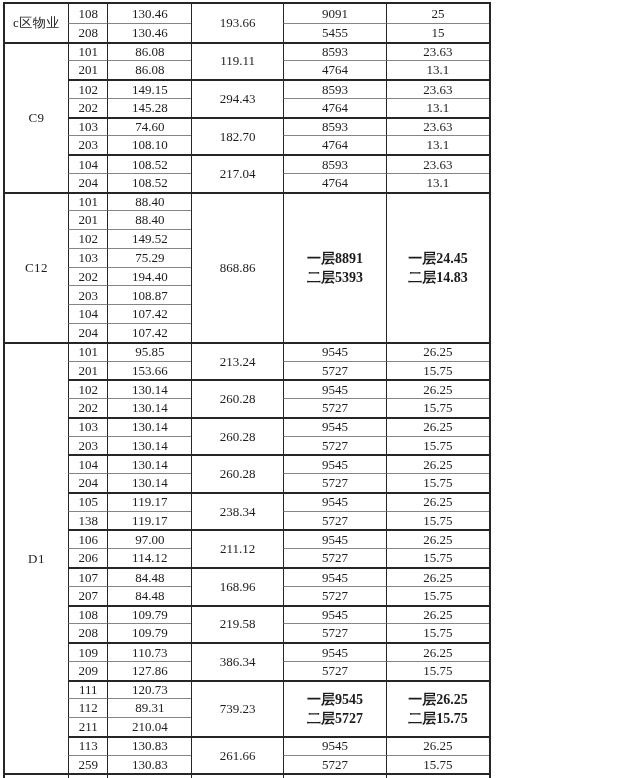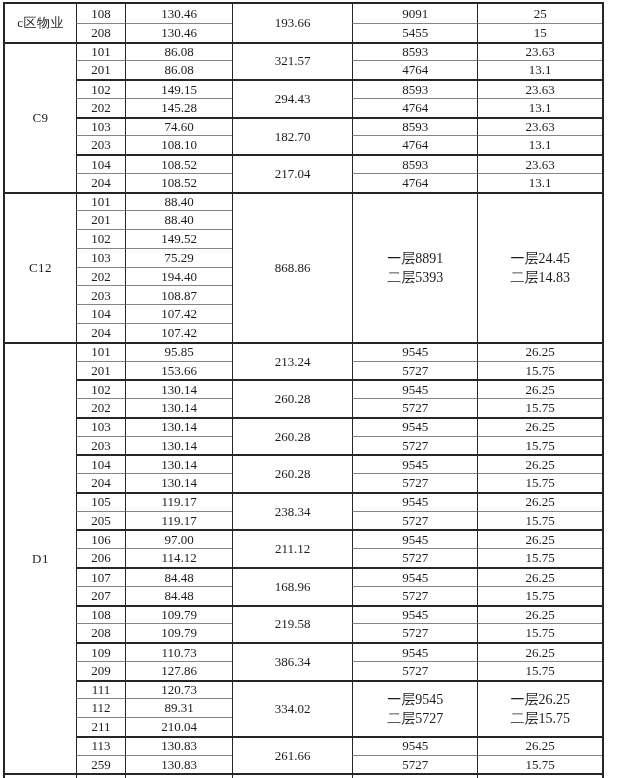--- a/index.html
+++ b/index.html
@@ -3,21 +3,21 @@
 <meta charset="utf-8">
 <style>
   :root{
     --dark:#262626;
     --light:#858585;
     --text:#1c1c1c;
     --bg:#ffffff;
   }
   html,body{margin:0;padding:0;}
   .screen{
-    width:604px;height:778px;background:var(--bg);
+    width:491px;height:778px;background:var(--bg);
     overflow:hidden;position:relative;
   }
   table.prop{
     position:absolute;left:3px;top:2px;
     border-collapse:separate;border-spacing:0;
     table-layout:fixed;
     border:2px solid var(--dark);
     font-family:"Liberation Serif","DejaVu Serif",serif;
     font-size:13px;color:var(--text);
   }
@@ -27,21 +27,21 @@
     text-align:center;vertical-align:middle;
     line-height:1.05;
     border-left:1px solid var(--dark);
     overflow:hidden;white-space:nowrap;
   }
   table.prop td.colA{border-left:none;}
   table.prop td.gs{border-top:2px solid var(--dark);}   
   table.prop td.wg{border-top:1px solid var(--light);}  
   table.prop tr:first-child>td{border-top:none;}
   table.prop td.boldcell{
-    font-weight:normal;font-size:14px;
+    font-weight:bold;font-size:14px;
   }
   table.prop td.boldcell .pline{line-height:19px;}
   table.prop td.building{letter-spacing:0.5px;}
   table.prop tr.partial{height:18px;}
 </style>
 </head>
 <body>
 
 <div class="screen">
   <table class="prop">
@@ -65,21 +65,21 @@
         <tr>
           <td class="wg">208</td>
           <td class="wg">130.46</td>
           <td class="wg">5455</td>
           <td class="wg">15</td>
         </tr>
         <tr>
           <td class="colA gs building" rowspan="8">C9</td>
           <td class="gs">101</td>
           <td class="gs">86.08</td>
-          <td class="gs" rowspan="2">321.57</td>
+          <td class="gs" rowspan="2">119.11</td>
           <td class="gs">8593</td>
           <td class="gs">23.63</td>
         </tr>
         <tr>
           <td class="wg">201</td>
           <td class="wg">86.08</td>
           <td class="wg">4764</td>
           <td class="wg">13.1</td>
         </tr>
         <tr>
@@ -217,21 +217,21 @@
           <td class="wg">15.75</td>
         </tr>
         <tr>
           <td class="gs">105</td>
           <td class="gs">119.17</td>
           <td class="gs" rowspan="2">238.34</td>
           <td class="gs">9545</td>
           <td class="gs">26.25</td>
         </tr>
         <tr>
-          <td class="wg">205</td>
+          <td class="wg">138</td>
           <td class="wg">119.17</td>
           <td class="wg">5727</td>
           <td class="wg">15.75</td>
         </tr>
         <tr>
           <td class="gs">106</td>
           <td class="gs">97.00</td>
           <td class="gs" rowspan="2">211.12</td>
           <td class="gs">9545</td>
           <td class="gs">26.25</td>
@@ -277,21 +277,21 @@
         </tr>
         <tr>
           <td class="wg">209</td>
           <td class="wg">127.86</td>
           <td class="wg">5727</td>
           <td class="wg">15.75</td>
         </tr>
         <tr>
           <td class="gs">111</td>
           <td class="gs">120.73</td>
-          <td class="gs" rowspan="3">334.02</td>
+          <td class="gs" rowspan="3">739.23</td>
           <td class="gs boldcell" rowspan="3">
             <div class="pline">一层9545</div>
             <div class="pline">二层5727</div>
           </td>
           <td class="gs boldcell" rowspan="3">
             <div class="pline">一层26.25</div>
             <div class="pline">二层15.75</div>
           </td>
         </tr>
         <tr>

